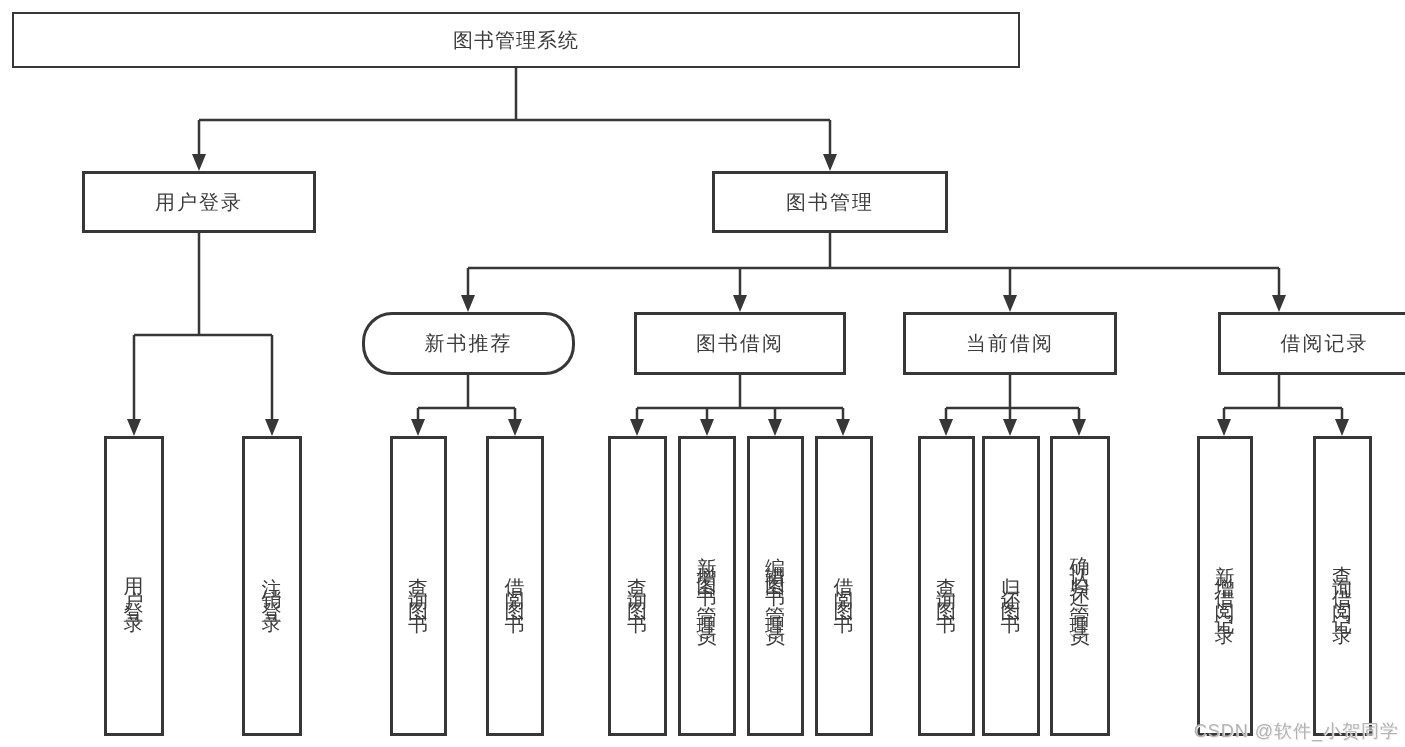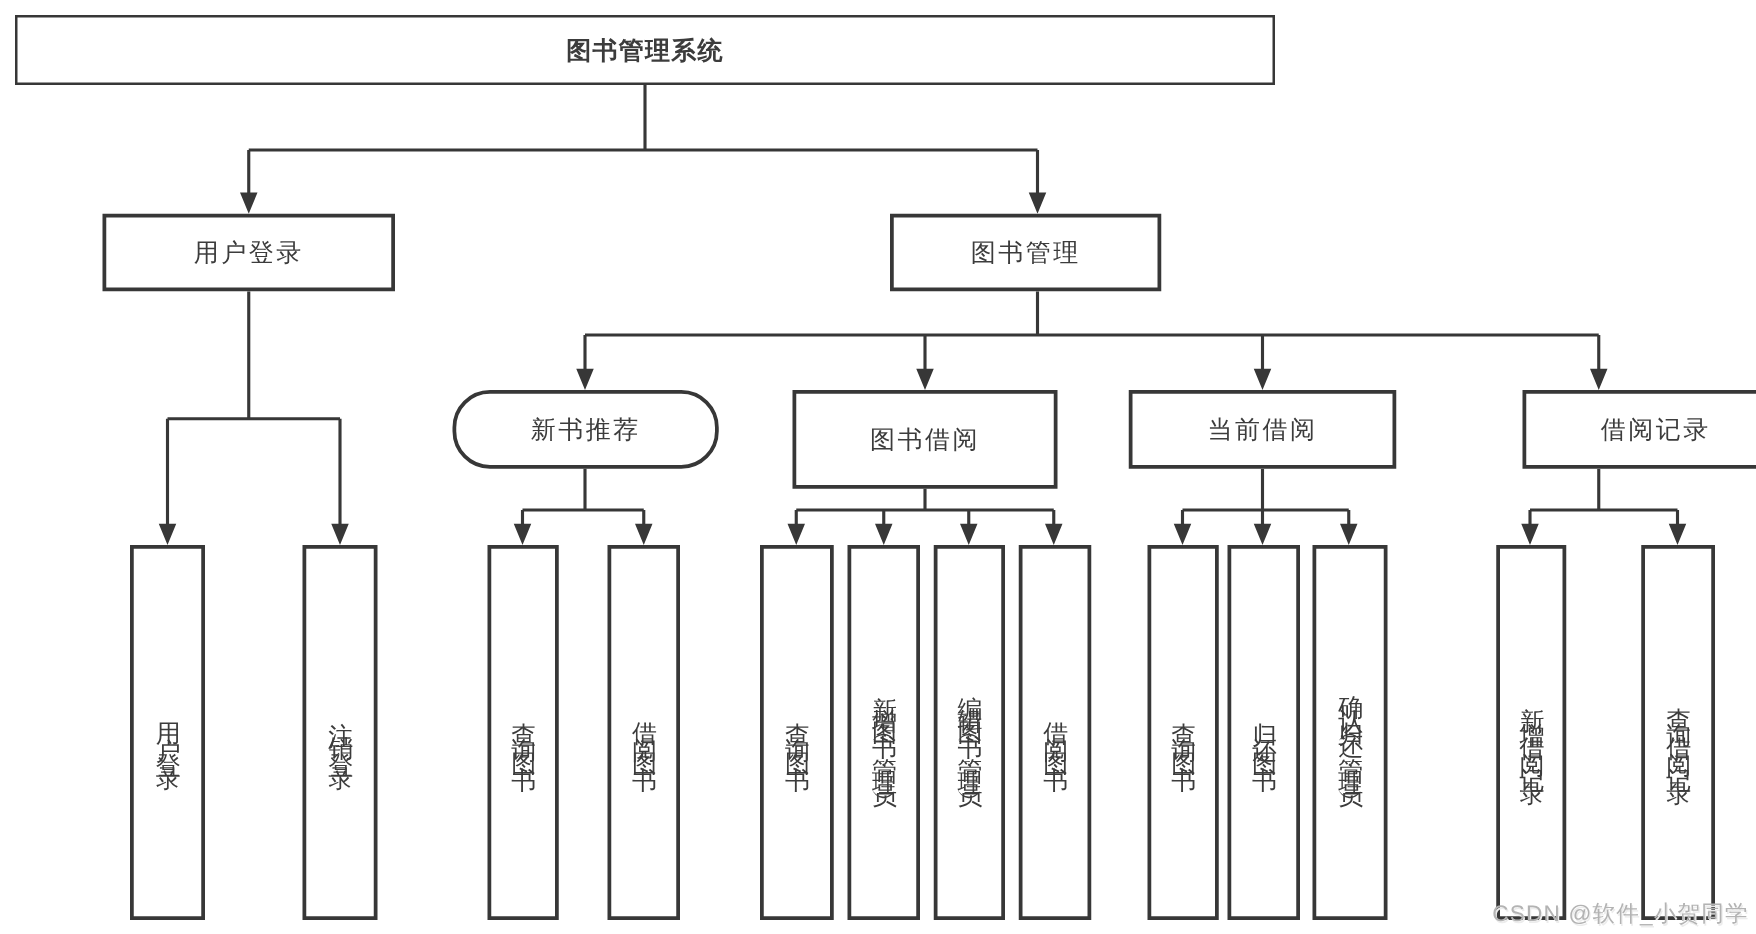--- a/index.html
+++ b/index.html
@@ -31,21 +31,20 @@
     color: #3c3c3c;
     display: flex;
     align-items: center;
     justify-content: center;
     font-size: 20px;
     letter-spacing: 2px;
   }
   .node.root {
     border-width: 2px;
     letter-spacing: 1px;
-    font-weight: bold;
   }
   .vnode {
     position: absolute;
     box-sizing: border-box;
     border: 3px solid #373737;
     background: #ffffff;
     color: #3c3c3c;
     display: flex;
     align-items: center;
     justify-content: center;
@@ -90,28 +89,28 @@
              M1224,436 l-7,-17 h14 Z M1342,436 l-7,-17 h14 Z" fill="#373737" stroke="none"></path>
   </svg>
 
   <div class="node root" style="left:12px; top:12px; width:1008px; height:56px;">
     <span>图书管理系统</span>
   </div>
 
   <div class="node" style="left:82px; top:171px; width:234px; height:62px;">
     <span>用户登录</span>
   </div>
-  <div class="node" style="left:712px; top:171px; width:217px; height:62px;">
+  <div class="node" style="left:712px; top:171px; width:236px; height:62px;">
     <span>图书管理</span>
   </div>
 
   <div class="node" style="left:362px; top:312px; width:213px; height:63px;border-radius:30px;">
     <span>新书推荐</span>
   </div>
-  <div class="node" style="left:634px; top:312px; width:212px; height:79px;">
+  <div class="node" style="left:634px; top:312px; width:212px; height:63px;">
     <span>图书借阅</span>
   </div>
   <div class="node" style="left:903px; top:312px; width:214px; height:63px;text-align:center;">
     <span>当前借阅</span>
   </div>
   <div class="node" style="left:1173px; top:312px; width:213px; height:63px;margin-left:45px;">
     <span>借阅记录</span>
   </div>
 
   <div class="vnode" style="left:104px; top:436px; width:60px; height:300px;">

